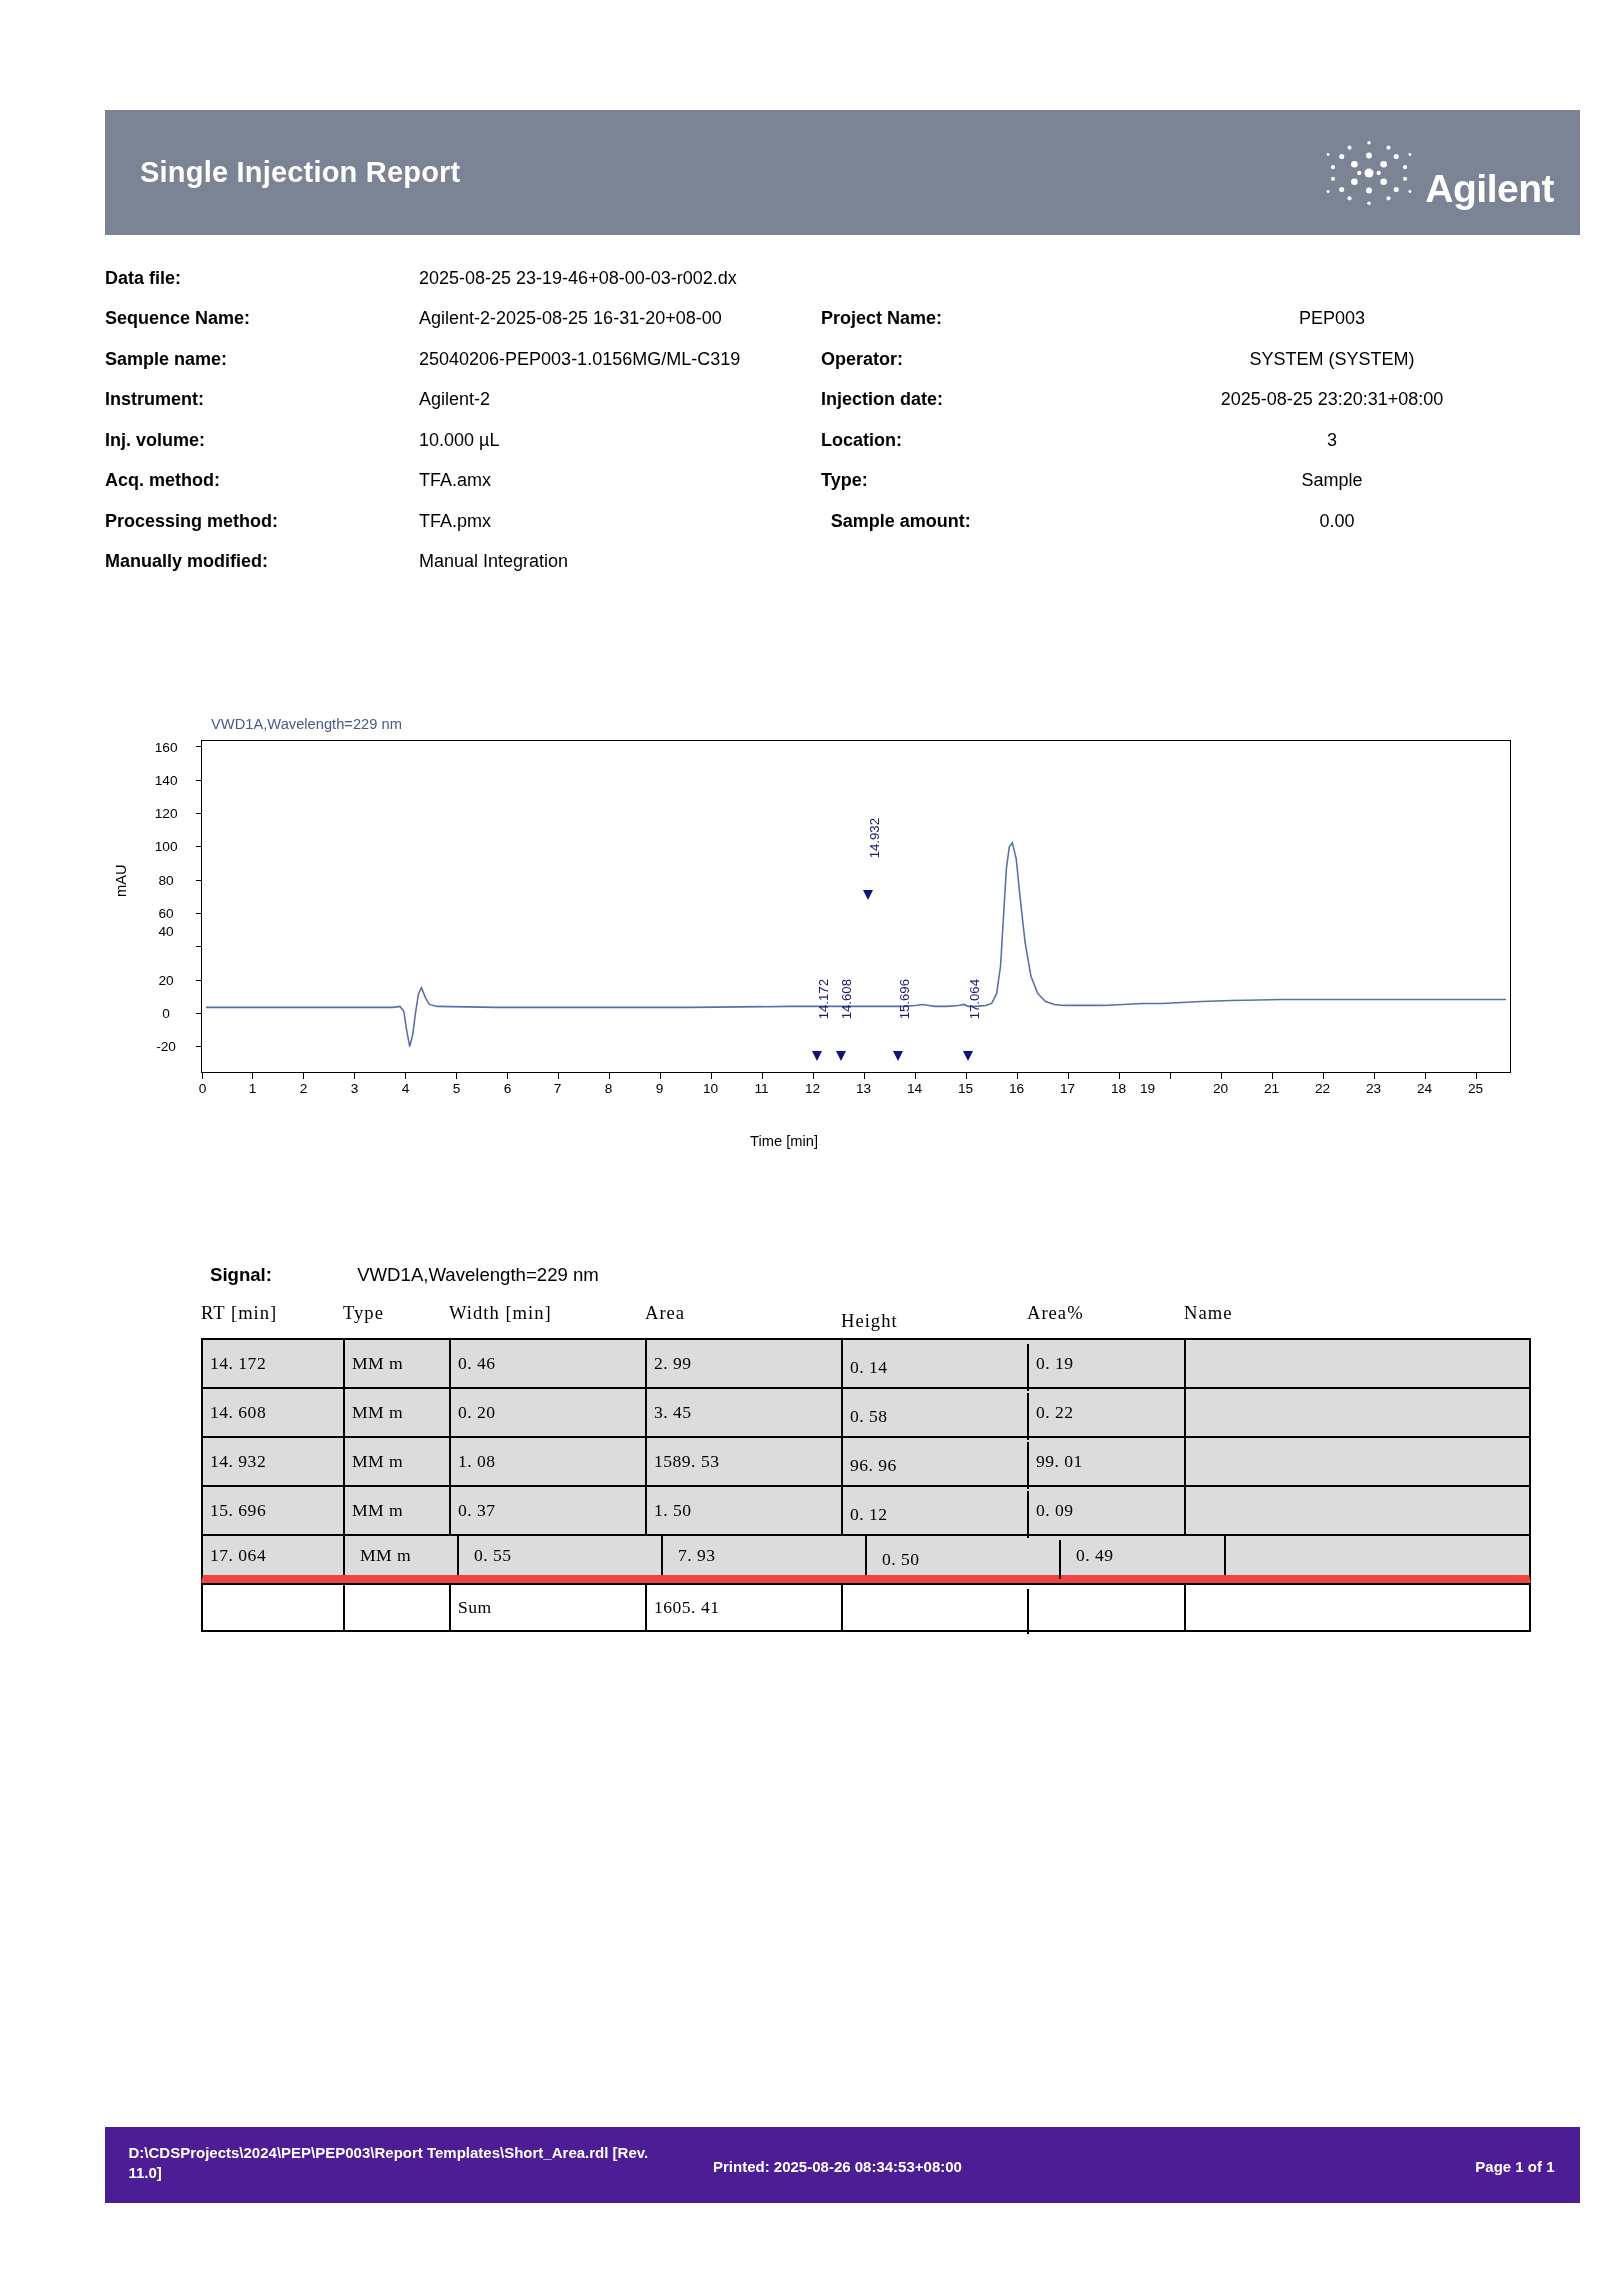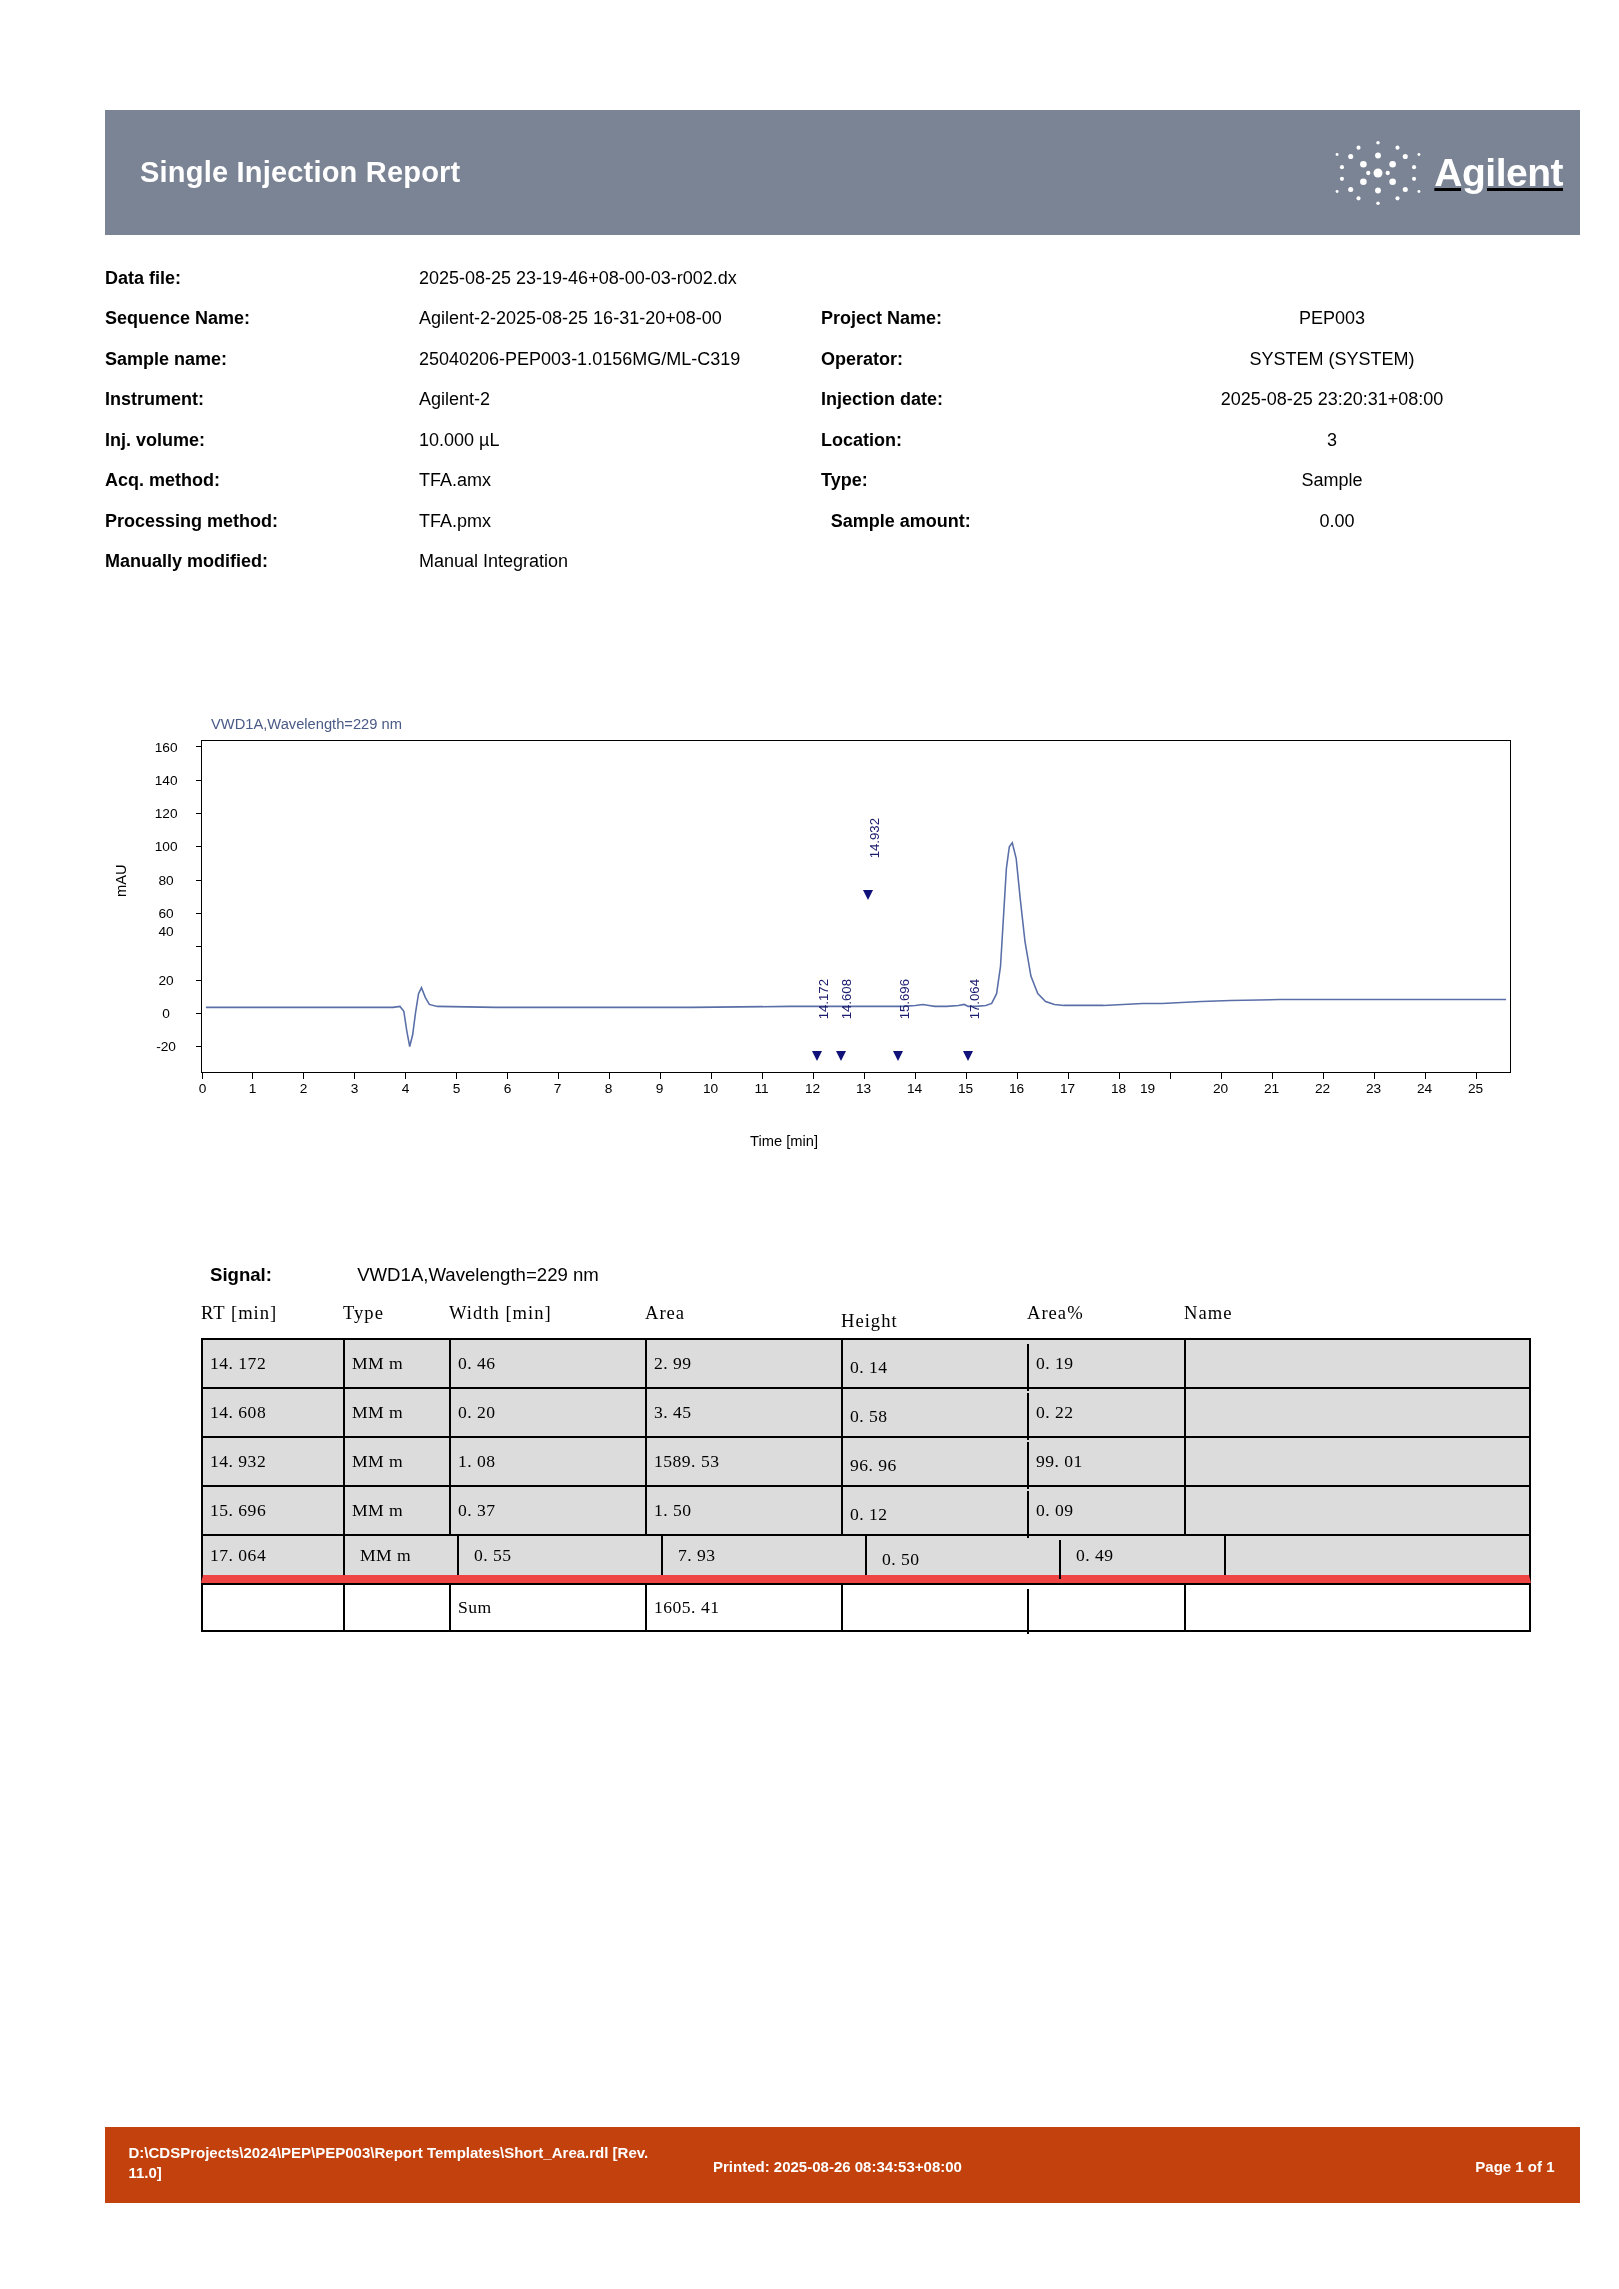--- a/index.html
+++ b/index.html
@@ -35,23 +35,22 @@
   }
   .header-title {
     color: #ffffff;
     font-size: 29px;
     font-weight: bold;
     margin-left: 35px;
     letter-spacing: 0.2px;
   }
   .logo-wrap {
     display: flex;
-    align-items: center;
-    margin-right: 17px;
-    text-decoration: underline;
+    align-items: flex-end;
+    margin-right: 26px;
   }
   .logo-mark {
     width: 94px;
     height: 76px;
     position: relative;
     margin-right: 9.8px;
   }
   .logo-text {
     color: #ffffff;
     font-size: 39px;
@@ -228,21 +227,21 @@
     letter-spacing: 0.5px;
   }
   .trow > div:last-child { border-right: none; }
   
   .footer-bar {
     position: absolute;
     left: 105px;
     top: 2127px;
     width: 1475px;
     height: 76px;
-    background: #c2410c;
+    background: #4c1d95;
     color: #fff;
     font-size: 15px;
     font-weight: bold;
   }
   .f-left {
     position: absolute;
     left: 23.5px;
     top: 15.7px;
     width: 549px;
     line-height: 1.35;

